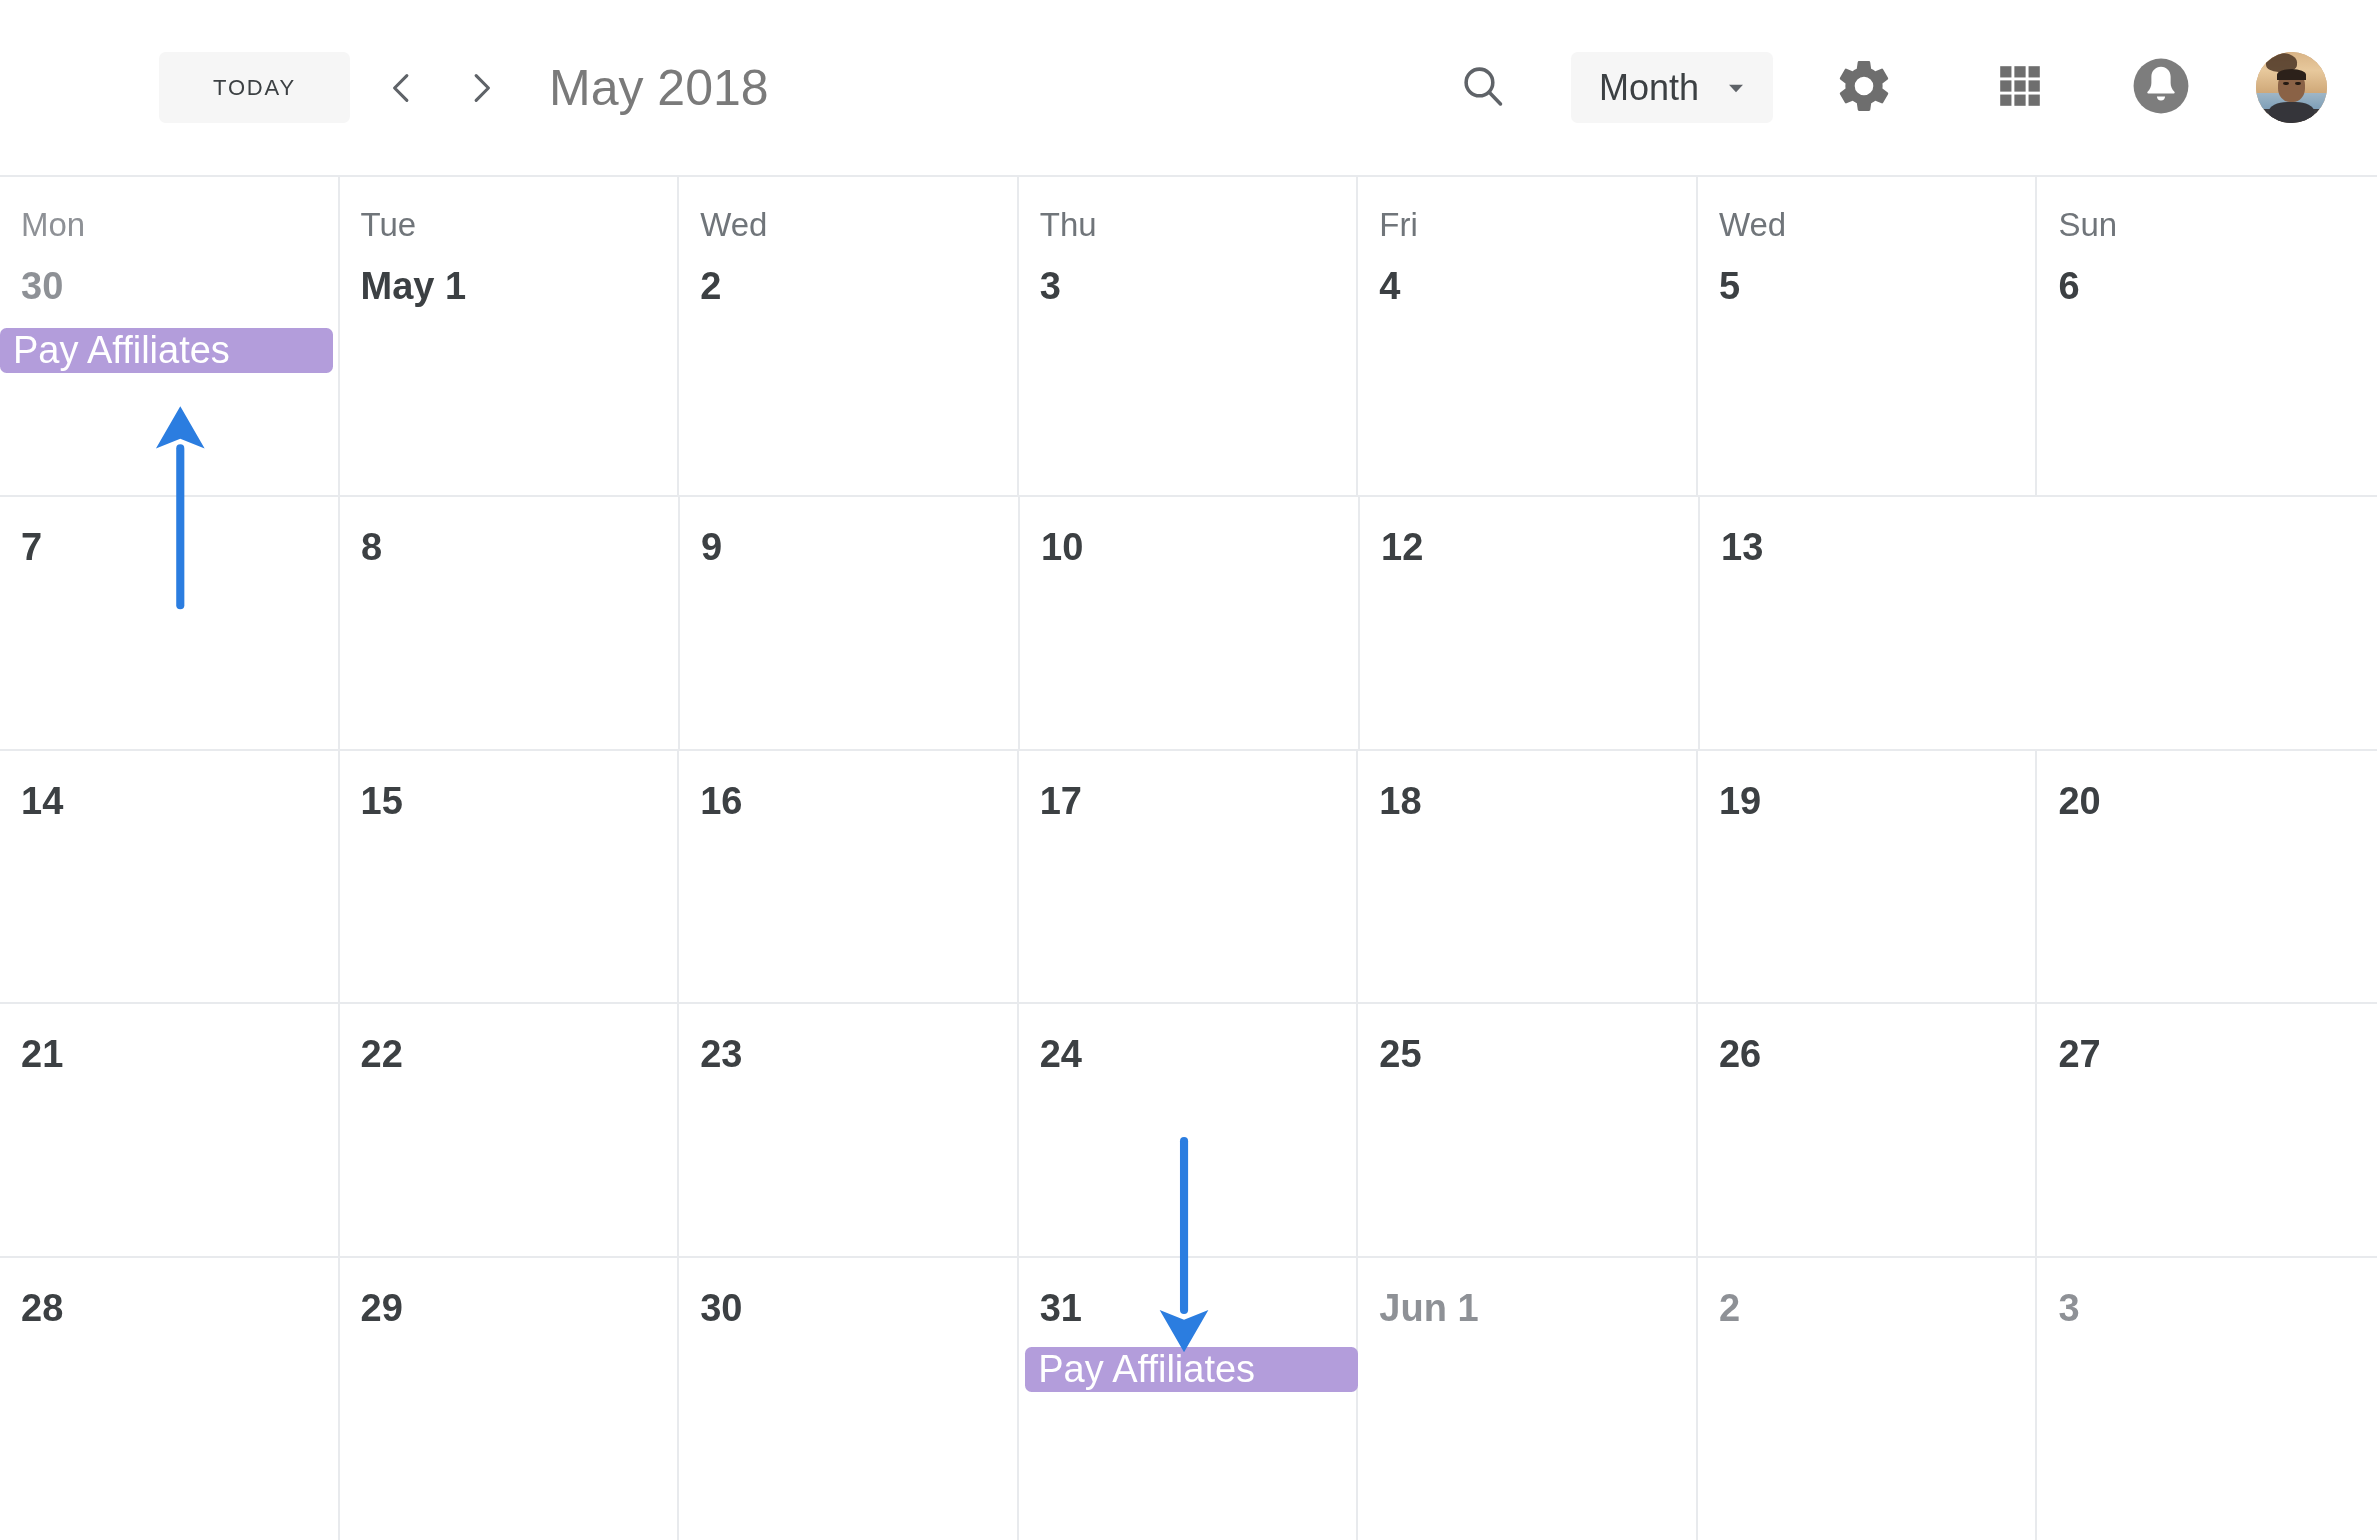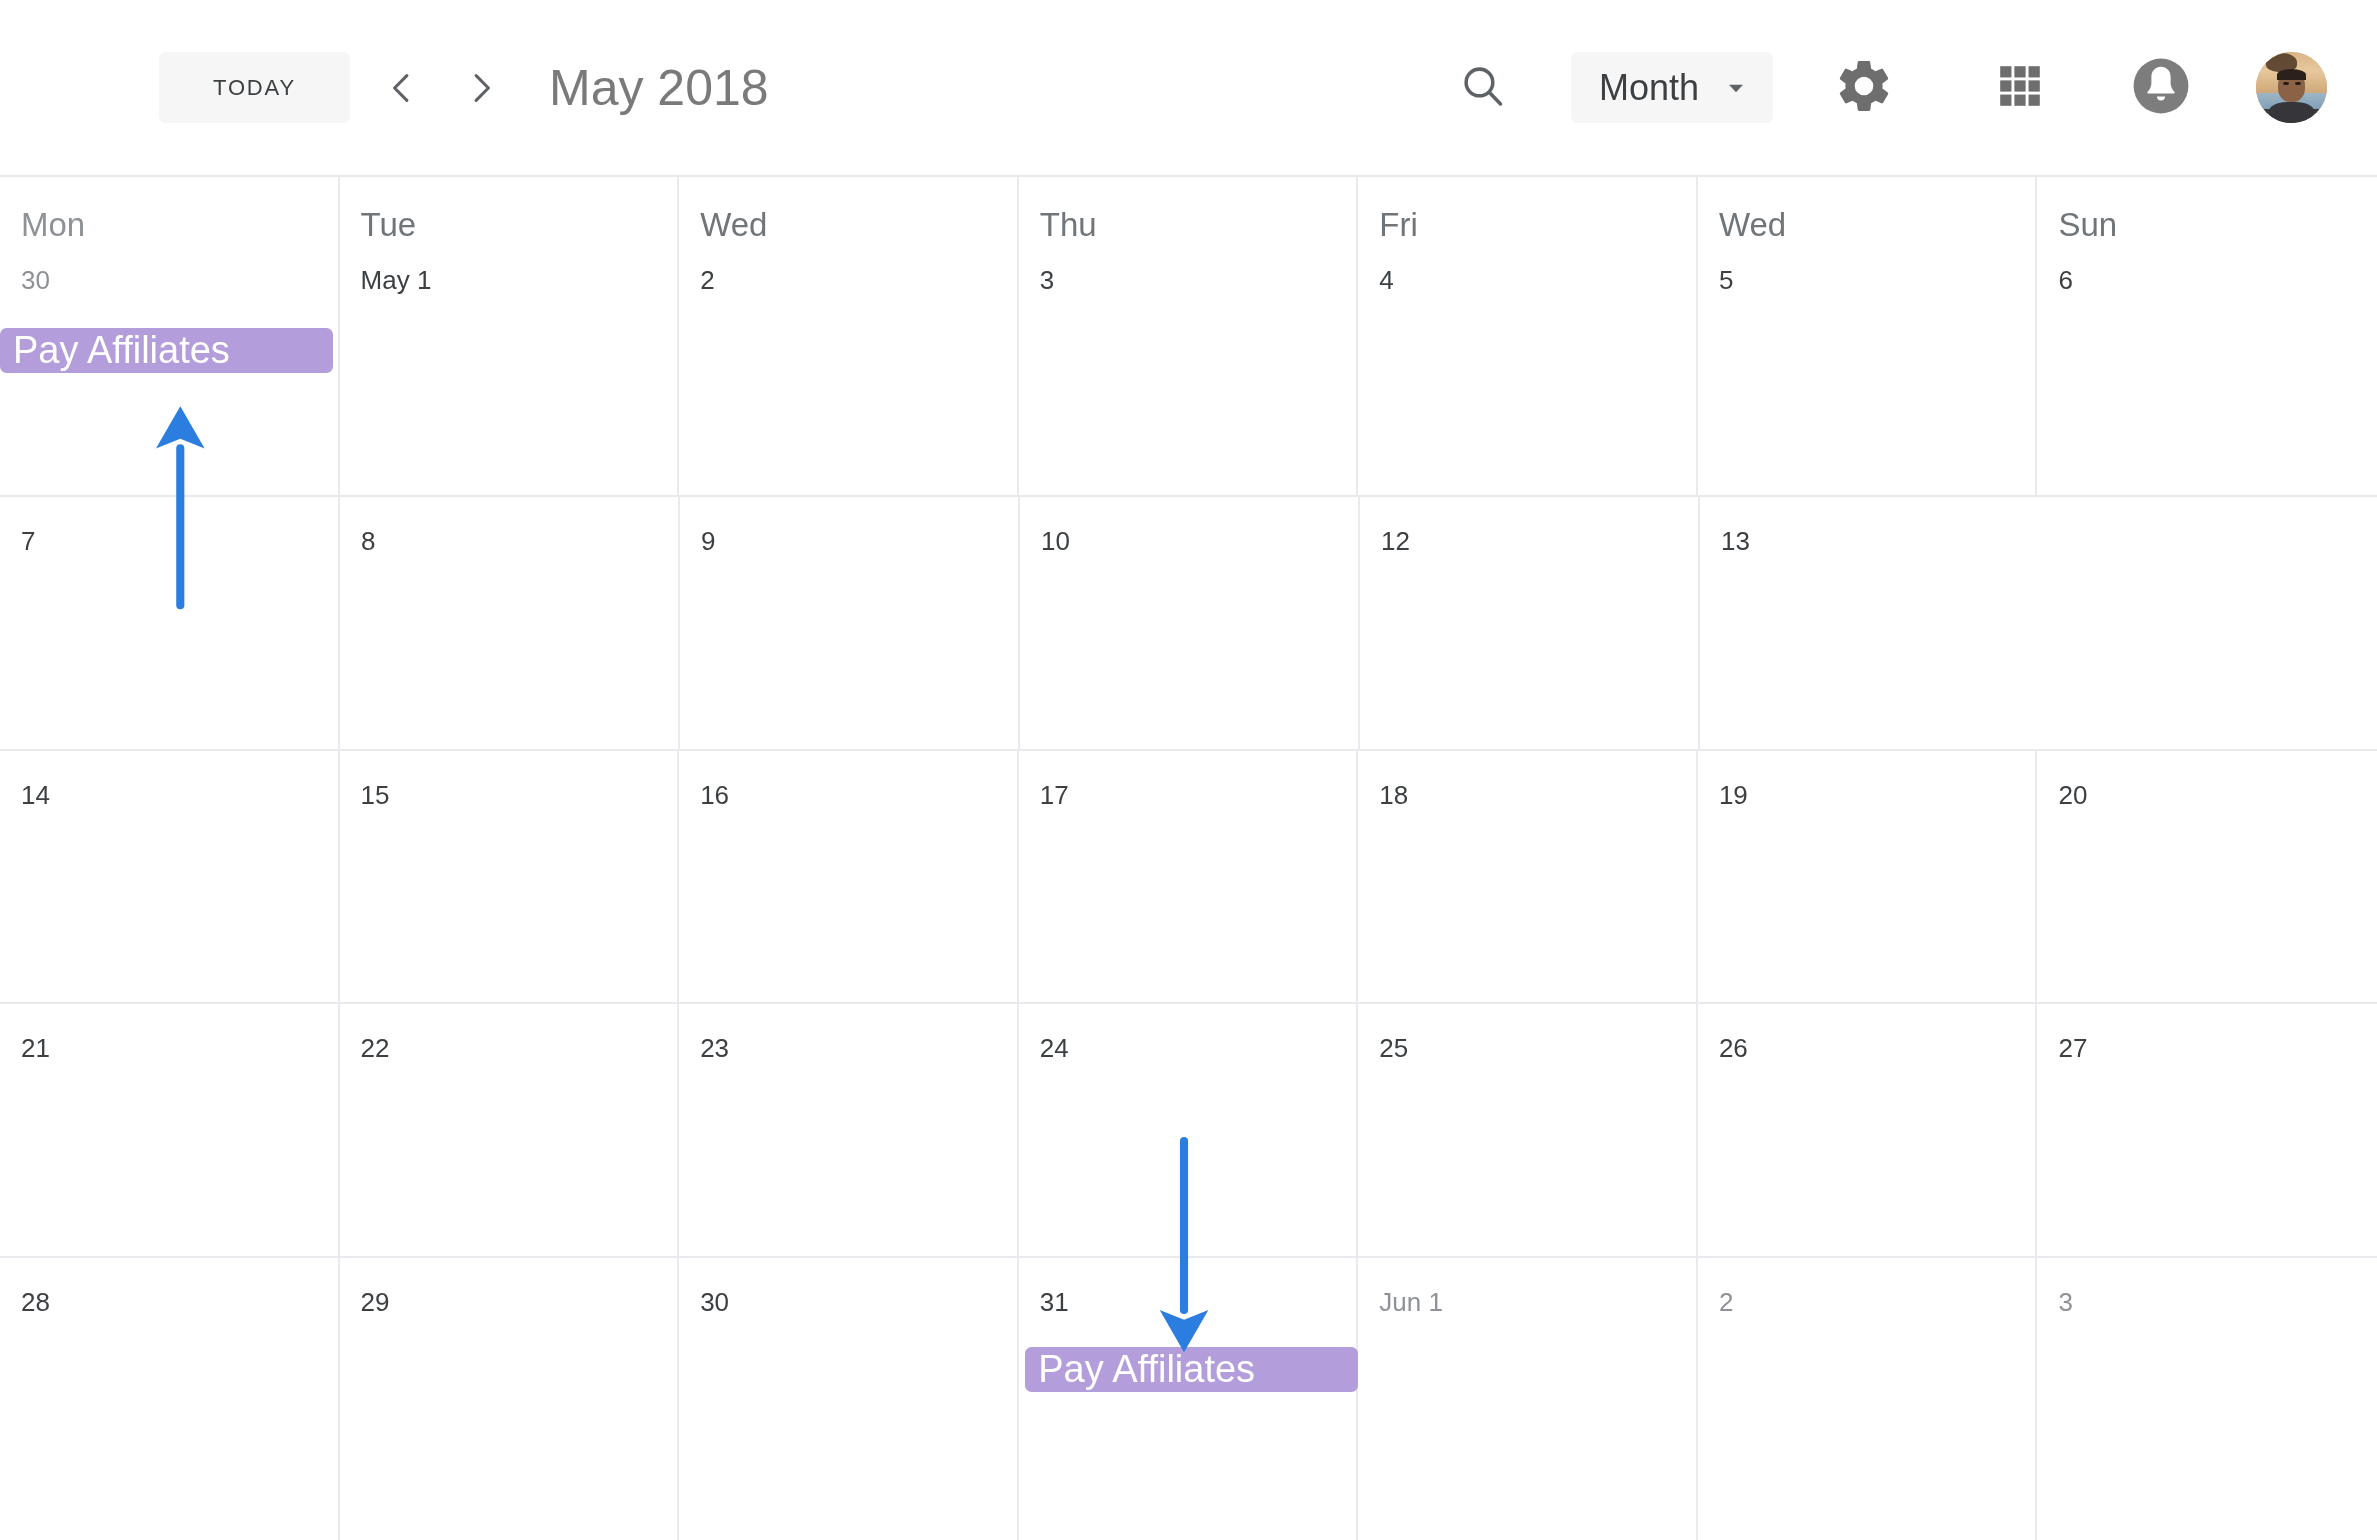--- a/index.html
+++ b/index.html
@@ -137,21 +137,21 @@
   }
   .day-cell:last-child{border-right:none;}
   .day-cell:first-child{border-left:none;}
 
   .dow{
     position:absolute;left:21px;top:29px;
     font-size:33px;color:#70757a;font-weight:400;letter-spacing:0px;
   }
   .daynum{
     position:absolute;left:21px;
-    font-size:26px;color:#3c4043;font-weight:400;letter-spacing:0px;
+    font-size:38px;color:#3c4043;font-weight:700;letter-spacing:0px;
   }
   .row-with-dow .daynum{top:88px;}
   .row-no-dow .daynum{top:29px;}
   .daynum.muted{color:#8e9196;}
   .dow.muted{color:#8e9196;}
 
   
   .event-chip{
     position:absolute;
     height:45px;

